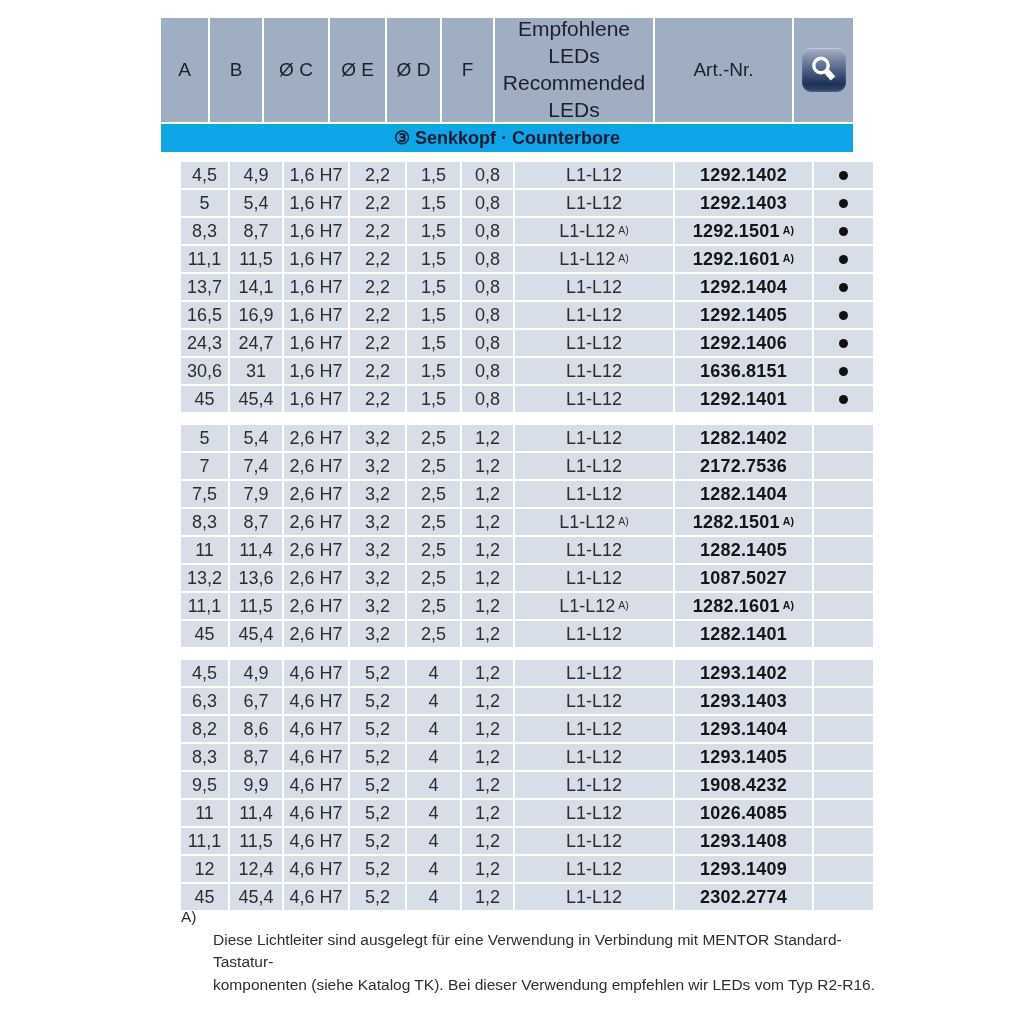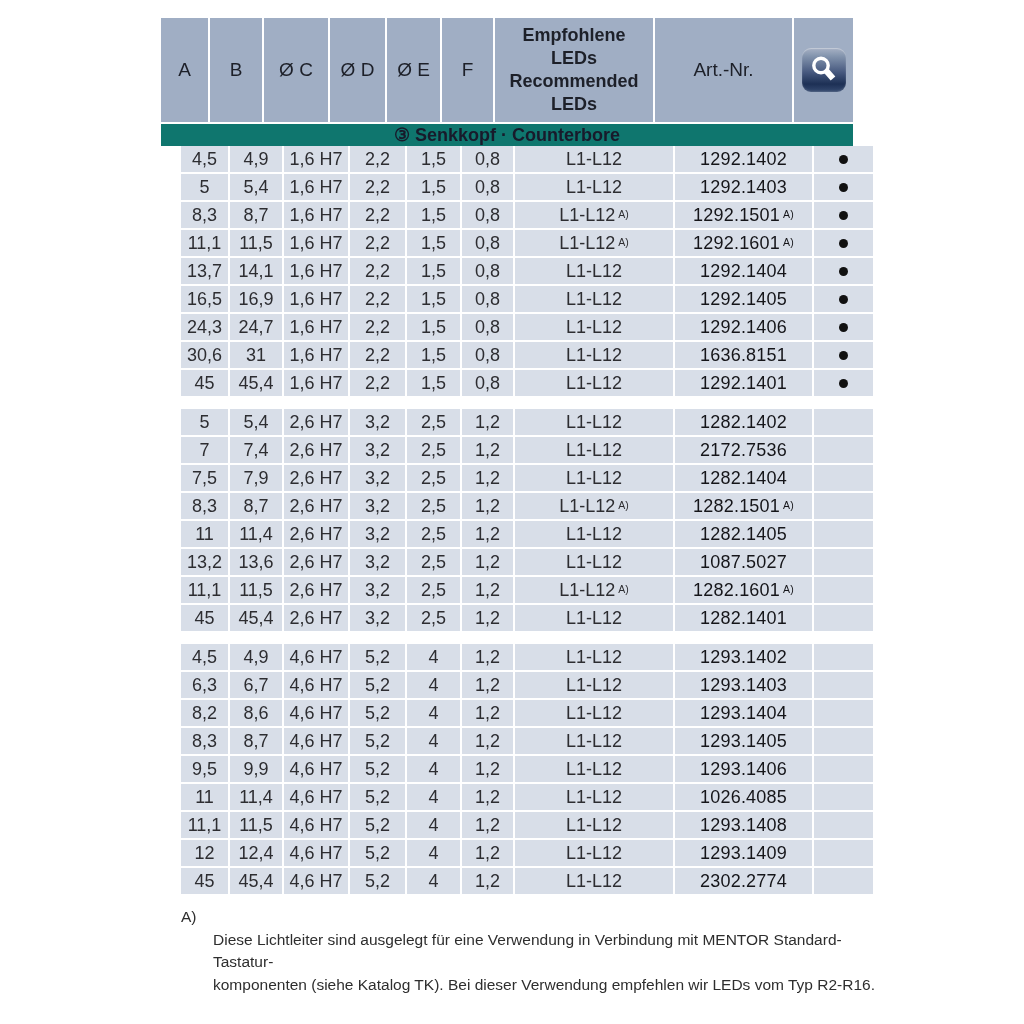--- a/index.html
+++ b/index.html
@@ -12,28 +12,28 @@
     display:grid;
     grid-template-columns:47px 52px 64px 55px 53px 51px 158px 137px 59px;
     column-gap:2px;
   }
   .cell{
     background:#d8dee8;display:flex;align-items:center;justify-content:center;
     height:26px;font-size:18px;color:#2d2d31;white-space:pre-line;text-align:center;
   }
   .header-row{margin-bottom:2px;}
   .header-row .cell{height:104px;background:#a0aec4;color:#1d2029;font-size:19px;line-height:1.2;}
-  .header-row .cell.leds-h{font-weight:700;font-size:18px;line-height:1.28;}
+  .header-row .cell.leds-h{font-weight:400;font-size:21px;line-height:1.28;}
   .band{
-    height:22px;background:#0f766e;display:flex;align-items:center;justify-content:center;
-    font-size:18px;font-weight:700;color:#181a2b;margin-bottom:0;
+    height:28px;background:#0ea5e9;display:flex;align-items:center;justify-content:center;
+    font-size:18px;font-weight:700;color:#181a2b;margin-bottom:10px;
   }
   .group{display:flex;flex-direction:column;row-gap:2px;padding-left:20px;}
   .group.gap{margin-top:13px;}
-  .cell.art{font-weight:400;font-size:18px;color:#151519;letter-spacing:0.2px;}
+  .cell.art{font-weight:700;font-size:18px;color:#151519;letter-spacing:0.2px;}
   sup.note{font-size:10.5px;position:relative;top:-1px;margin-left:3px;line-height:0;}
   .dot{width:9px;height:9px;border-radius:50%;background:#111;}
   .zoom-btn{
     width:44px;height:44px;border-radius:9px;cursor:pointer;border:none;padding:0;
     background:linear-gradient(180deg,#a8b2c5 0%,#8495ae 18%,#47597f 55%,#1d3055 82%,#354a70 100%);
     box-shadow:inset 0 1px 1px rgba(255,255,255,0.35), inset 0 -1px 2px rgba(255,255,255,0.15);
     display:flex;align-items:center;justify-content:center;
   }
   .footnote{
     position:absolute;left:181px;top:906px;display:flex;
@@ -46,22 +46,22 @@
 <body>
 
 <div class="page">
   <div class="spec-table">
 
     <div class="row header-row">
 
       <div class="cell">A</div>
         <div class="cell">B</div>
         <div class="cell">Ø C</div>
+        <div class="cell">Ø E</div>
         <div class="cell">Ø D</div>
-        <div class="cell">Ø E</div>
         <div class="cell">F</div>
         <div class="cell leds-h">Empfohlene
 LEDs
 Recommended
 LEDs</div>
         <div class="cell">Art.-Nr.</div>
         <div class="cell" id="icon-cell">
         <button class="zoom-btn">
           <svg width="32" height="32" viewBox="0 0 32 32">
             <circle cx="13" cy="11.5" r="7.2" fill="none" stroke="#ffffff" stroke-width="3.4"></circle>
@@ -312,21 +312,21 @@
           <div class="cell"></div>
         </div>
         <div class="row">
           <div class="cell">9,5</div>
           <div class="cell">9,9</div>
           <div class="cell">4,6 H7</div>
           <div class="cell">5,2</div>
           <div class="cell">4</div>
           <div class="cell">1,2</div>
           <div class="cell">L1-L12</div>
-          <div class="cell art">1293.1406</div>
+          <div class="cell art">1908.4232</div>
           <div class="cell"></div>
         </div>
         <div class="row">
           <div class="cell">11</div>
           <div class="cell">11,4</div>
           <div class="cell">4,6 H7</div>
           <div class="cell">5,2</div>
           <div class="cell">4</div>
           <div class="cell">1,2</div>
           <div class="cell">L1-L12</div>

